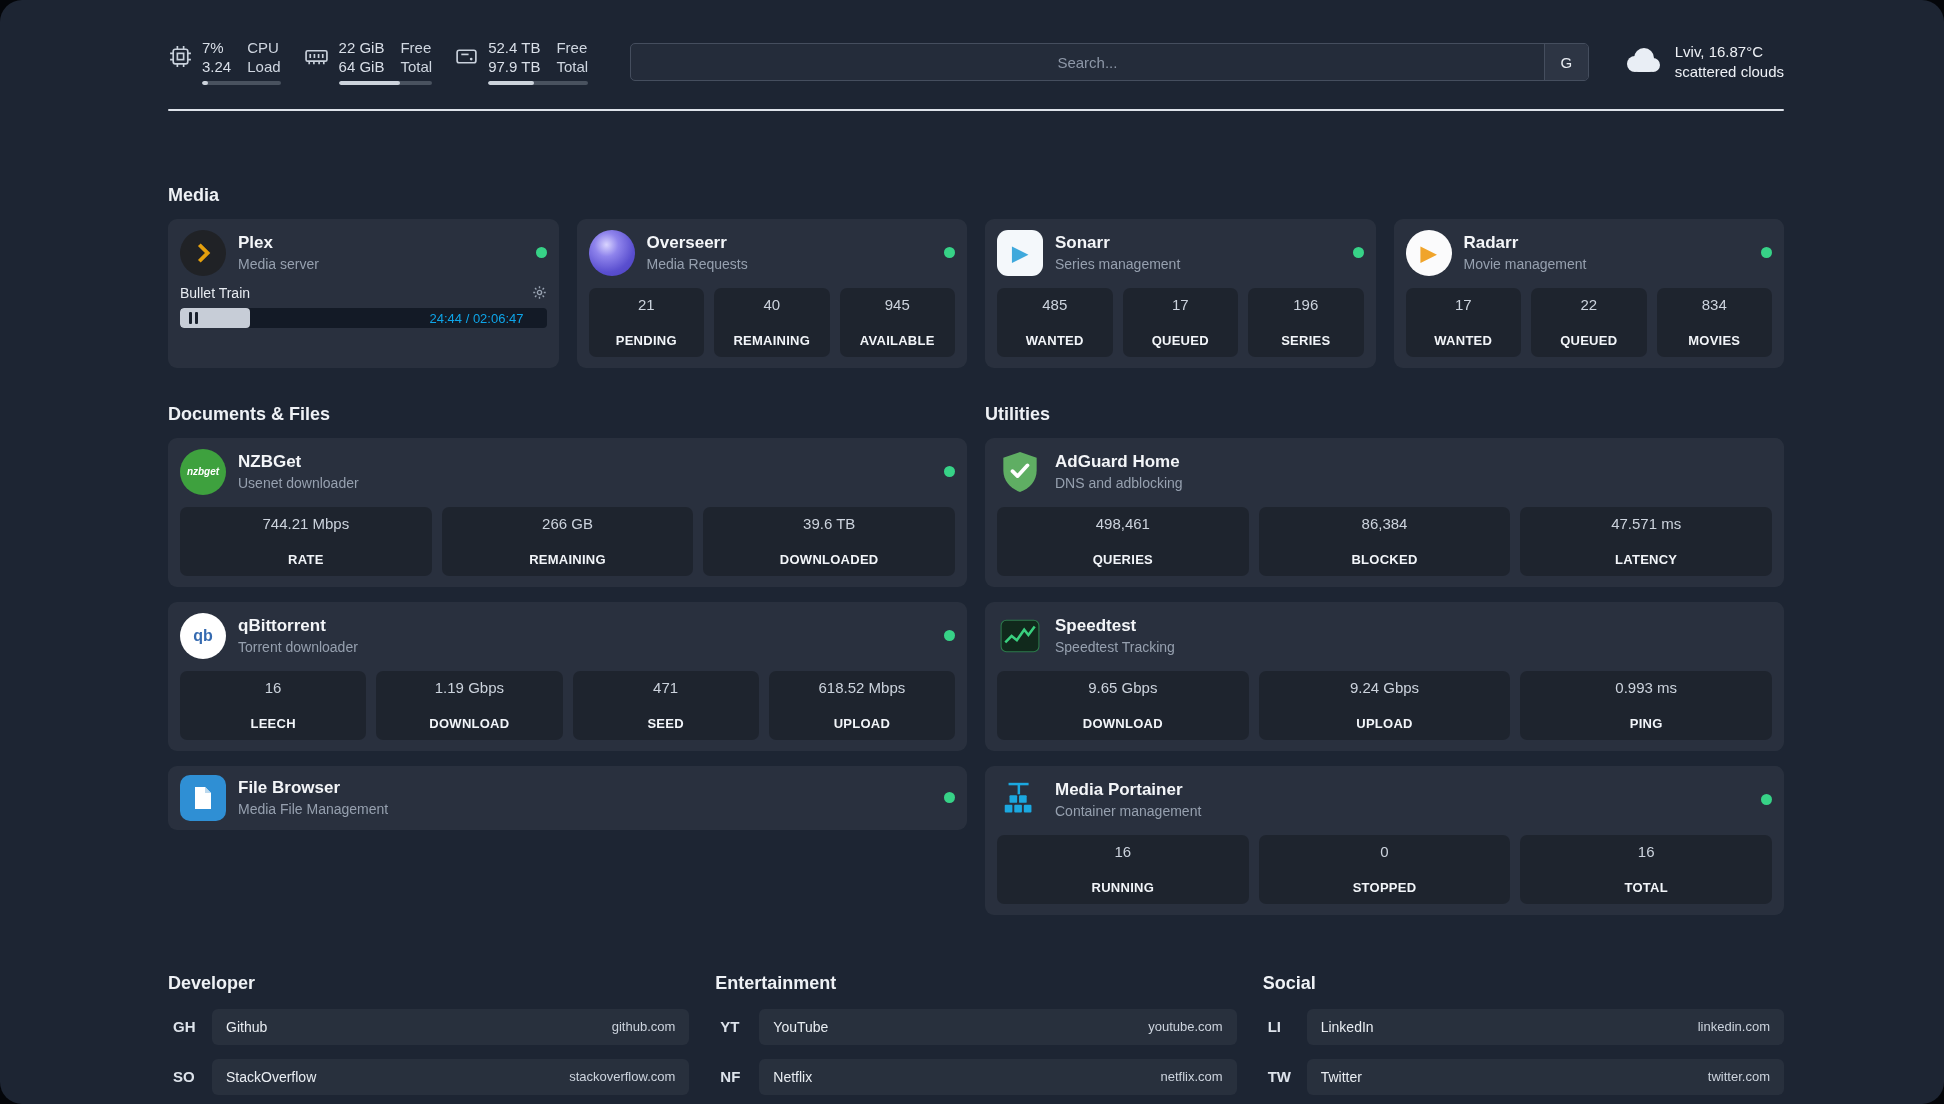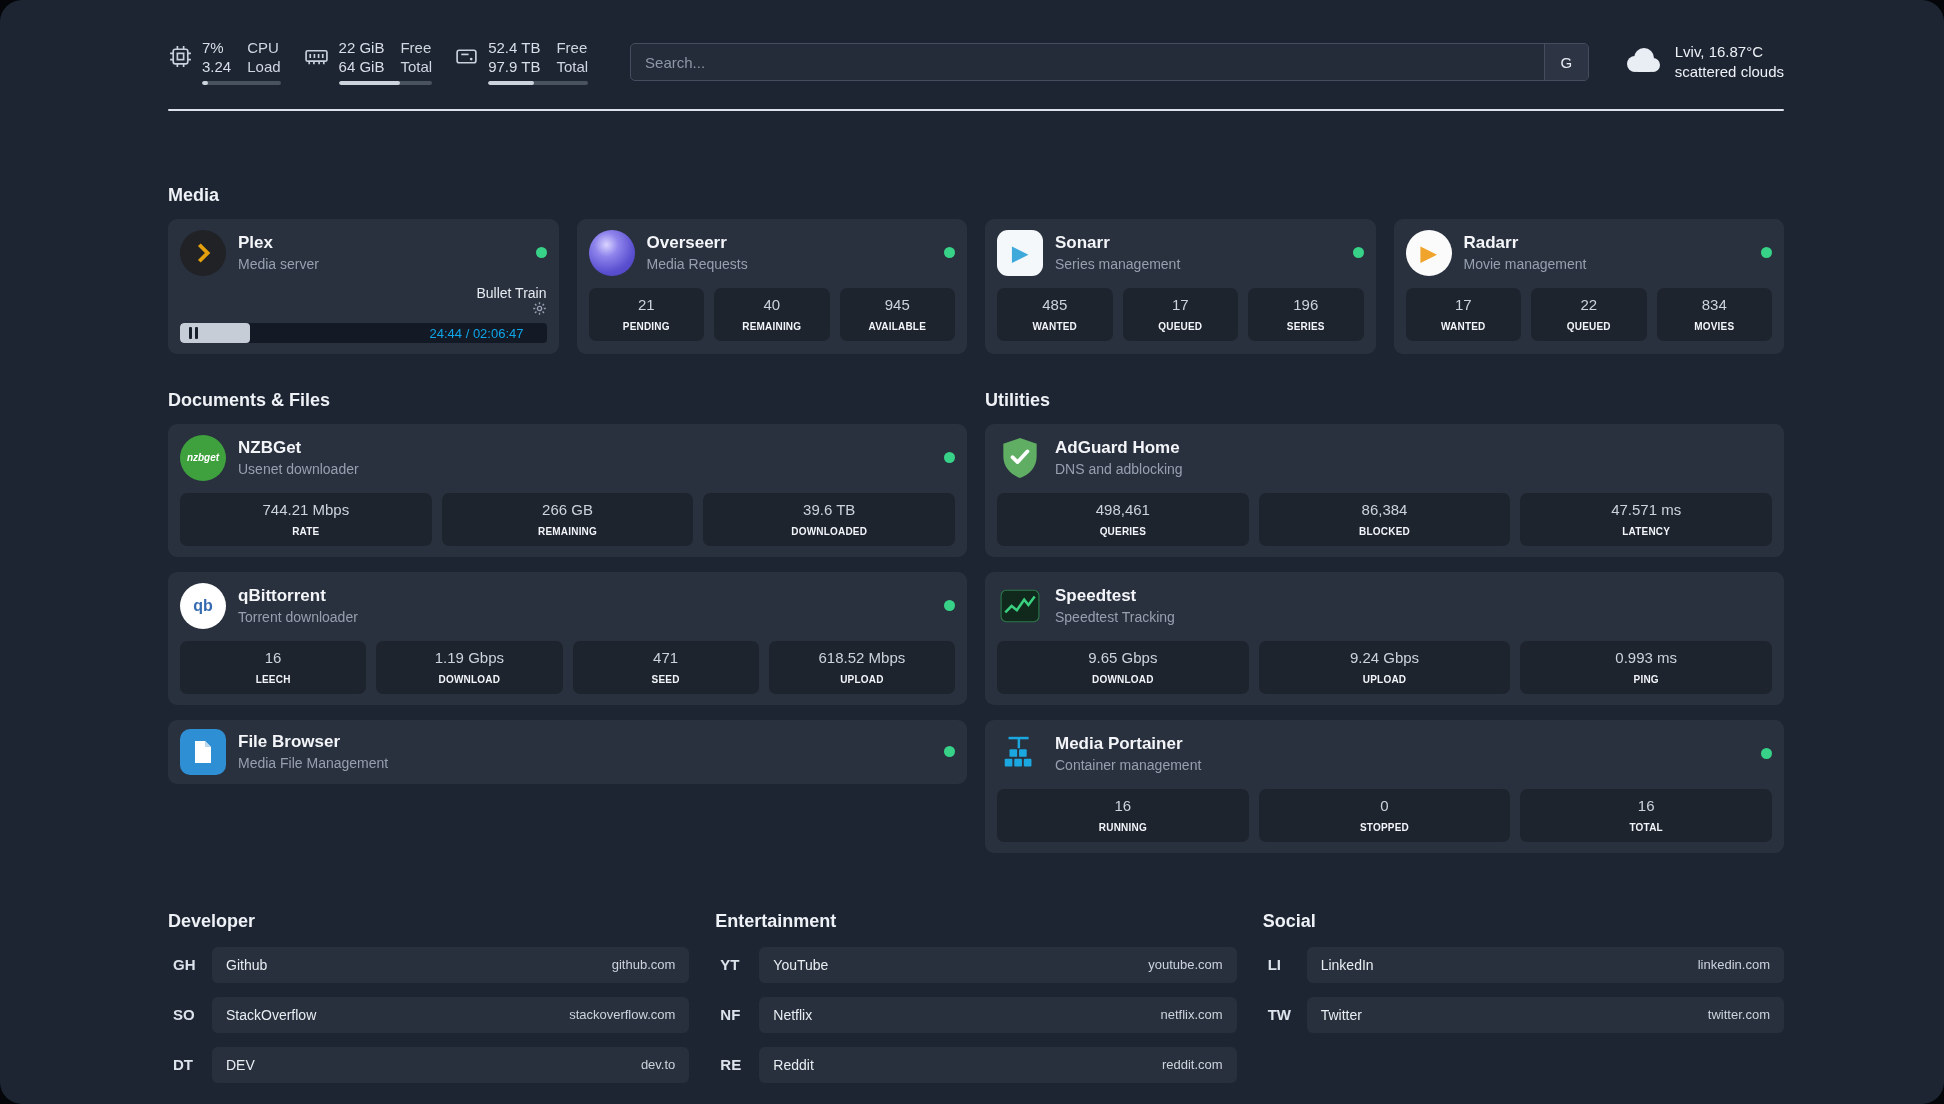--- a/index.html
+++ b/index.html
@@ -21,21 +21,21 @@
     display:grid; grid-template-columns:auto auto; column-gap:16px; row-gap:3px;
     font-size:15px; line-height:1.05; color:#d9dfe8;
   }
   .res-grid .lbl { color:#cfd6e0; }
   .res-bar { height:4px; border-radius:2px; background:#49525f; margin-top:6px; position:relative; overflow:hidden; }
   .res-bar i { position:absolute; left:0; top:0; bottom:0; background:#ccd3dc; border-radius:2px; display:block; }
 
   .search { flex:1; display:flex; height:38px; margin:0 18px 0 20px;
     border:1px solid #454e5e; border-radius:5px; background:#242c3a; overflow:hidden; }
   .search input { flex:1; background:transparent; border:0; outline:none; color:#dde3ec;
-    font-size:15px; padding:0 14px; font-family:"Liberation Sans",sans-serif; }
+    font-size:15px; padding:0 14px; font-family:"Liberation Sans",sans-serif;text-align:center; }
   .search input::placeholder { color:#8d97a7; }
   .search-btn { width:44px; background:#2d3544; border:0; border-left:1px solid #454e5e;
     color:#e9edf3; font-size:15px; cursor:pointer; font-family:"Liberation Sans",sans-serif; }
 
   .weather { display:flex; align-items:center; gap:12px; color:#eef1f6; }
   .w-lines { font-size:15px; line-height:1.35; }
 
   .divider { height:2px; background:#dde2ea; border-radius:1px; margin-top:24px; }
 
   
@@ -48,24 +48,24 @@
   .svc-icon { width:46px; height:46px; flex:none; display:flex; align-items:center; justify-content:center;
     border-radius:50%; font-weight:700; }
   .svc-meta { min-width:0; }
   .svc-name { font-size:17px; font-weight:600; color:#f3f5f8; white-space:nowrap; }
   .svc-desc { font-size:14px; color:#96a0af; margin-top:3px; white-space:nowrap; }
   .dot { width:11px; height:11px; border-radius:50%; background:#37d287; margin-left:auto; align-self:center; flex:none; }
 
   .stats { display:flex; gap:10px; margin-top:12px; }
   .stat { flex:1; background:rgba(0,0,0,0.25); border-radius:7px; text-align:center; padding:8px 4px 9px; }
   .stat-v { font-size:15px; color:#ccd3dd; white-space:nowrap; }
-  .stat-l { font-size:10px; font-weight:700; color:#f2f5f9; margin-top:8px; letter-spacing:.02em; }
+  .stat-l { font-size:13px; font-weight:700; color:#f2f5f9; margin-top:20px; letter-spacing:.02em; }
 
   
-  .np-row { display:flex; align-items:flex-end; margin-top:9px; font-size:14px; color:#e7ebf1;flex-direction:column; }
+  .np-row { display:flex; align-items:flex-start; margin-top:9px; font-size:14px; color:#e7ebf1; }
   .gear { margin-left:auto; display:flex; cursor:pointer; }
   .player { position:relative; height:20px; margin-top:7px; }
   .ptrack { position:absolute; inset:0; background:#131a26; border-radius:4px; overflow:hidden; }
   .pfill { position:absolute; left:0; top:0; bottom:0; background:#c7cdd7; border-radius:4px; }
   .pause { position:absolute; left:9px; top:4px; display:flex; gap:3px; cursor:pointer; }
   .pause i { width:3px; height:12px; background:#18202c; border-radius:1px; display:block; }
   .ptime { position:absolute; right:23px; top:3px; font-size:13px; color:#0ea5e9; }
 
   
   .i-plex { background:#202226; }

